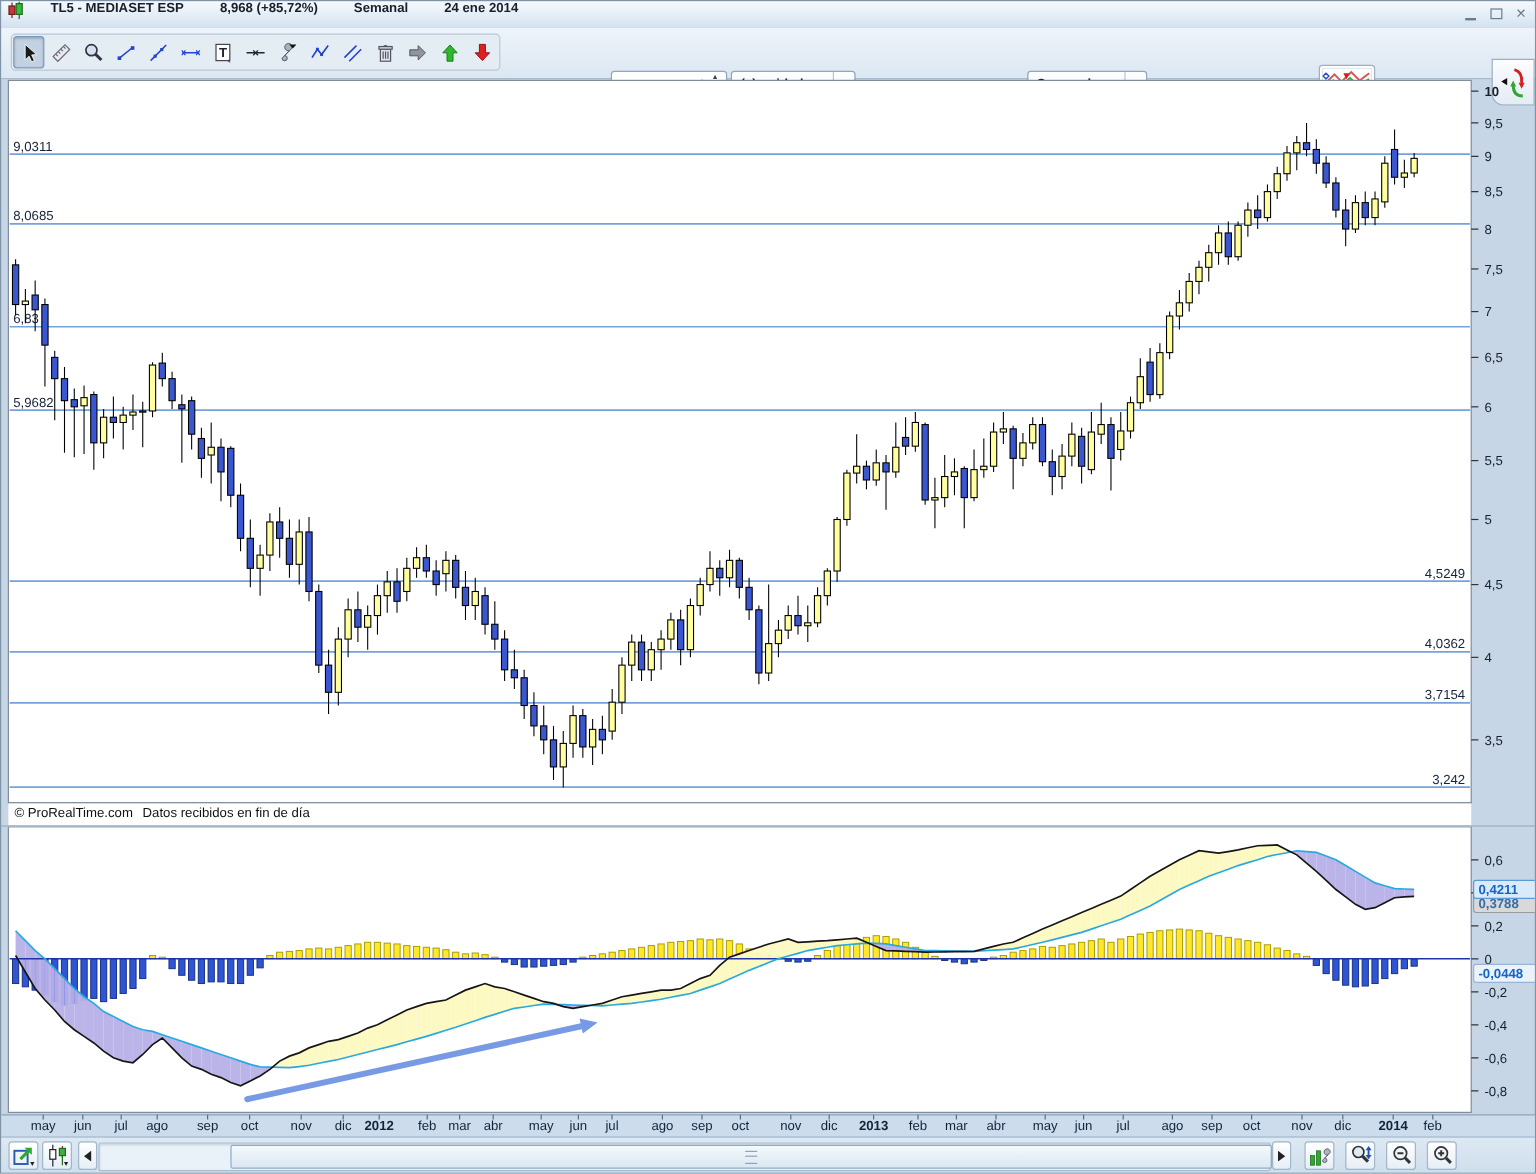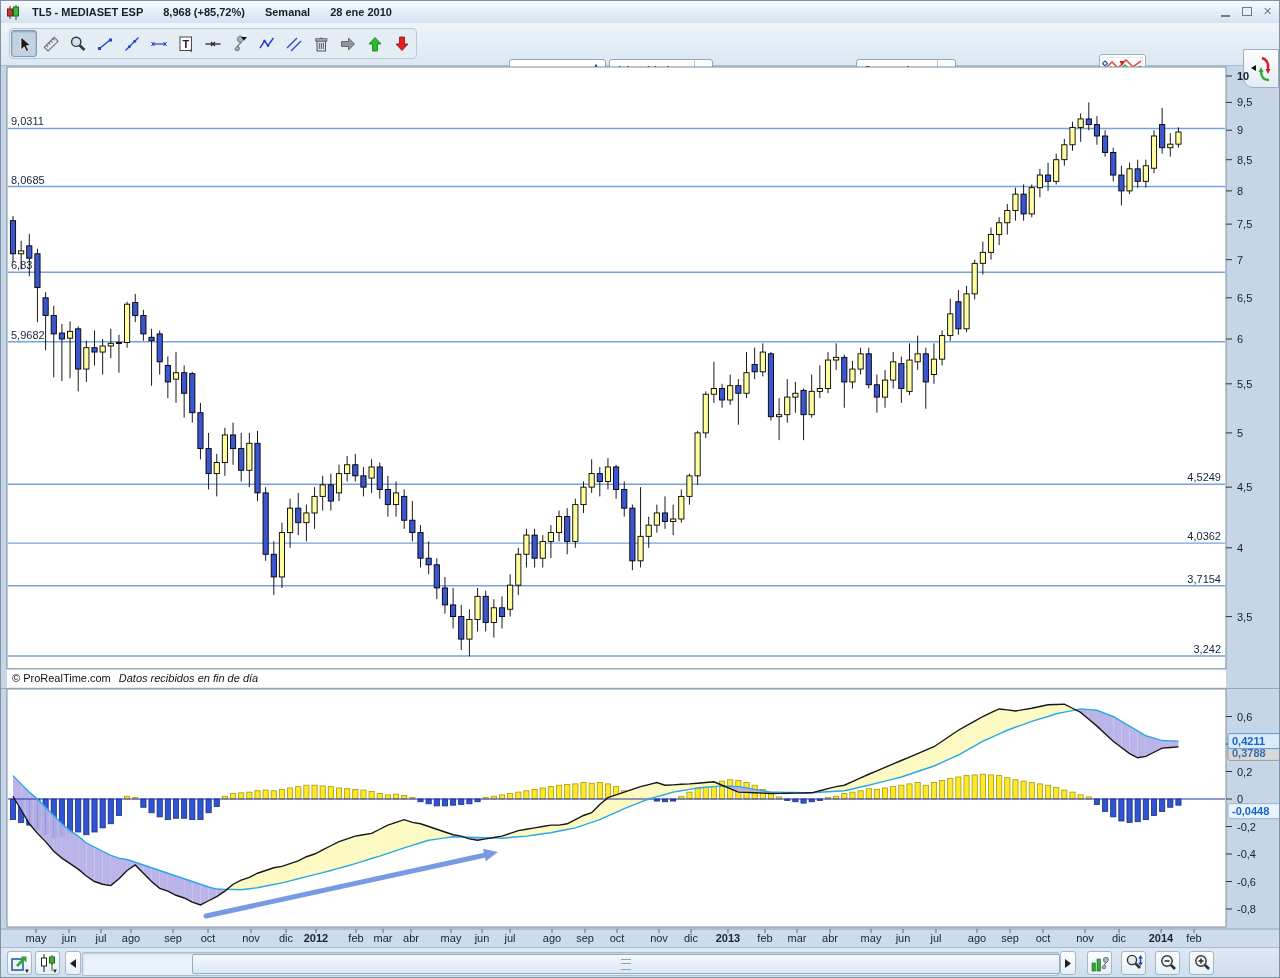--- a/index.html
+++ b/index.html
@@ -1,21 +1,21 @@
 <!DOCTYPE html>
 <html><head>
 <meta charset="utf-8">
 <style>
   html,body{margin:0;padding:0;background:#9fb2c4;}
   #app{position:relative;width:1280px;height:978px;background:#c6d6e6;overflow:hidden;
        font-family:"Liberation Sans",sans-serif;border:1px solid #7f93a6;box-sizing:border-box;}
   
   #titlebar{position:absolute;left:0;top:0;width:1280px;height:22px;
     background:linear-gradient(#f6fafd,#d3e2f0);border-bottom:1px solid #aebfd0;
-    display:flex;align-items:center;gap:6px;}
+    display:flex;gap:16px;}
   #titlebar .ttxt{font-size:11px;font-weight:bold;color:#17202b;margin-right:14px;white-space:nowrap;}
   #app-icon{margin:0 6px 0 5px;}
   #win-controls{position:absolute;right:6px;top:4px;display:flex;gap:6px;}
   .winbtn{width:15px;height:13px;display:flex;align-items:center;justify-content:center;
     color:#6b7c8d;font-size:11px;cursor:default;}
   .winbtn .minbar{width:9px;height:3px;border-bottom:2px solid #6b7c8d;margin-top:5px;}
   .winbtn .rsq{width:8px;height:7px;border:1.5px solid #6b7c8d;}
   
   #toolbar{position:absolute;left:0;top:22px;width:1280px;height:42px;
     background:linear-gradient(#eef4fa,#dbe7f2);border-bottom:1px solid #a9bccd;}
@@ -40,21 +40,21 @@
   #units-dd{left:608px;width:104px;}
   #period-dd{left:855px;width:100px;}
   #chartstyle-btn{position:absolute;left:1098px;top:31px;width:47px;height:29px;background:#fdfdfe;
     border:1px solid #9db0c2;border-radius:3px;display:flex;align-items:center;justify-content:center;padding:0;}
   #refresh-tab{position:absolute;left:1242px;top:26px;width:34px;height:37px;background:linear-gradient(#fcfdfe,#e3ecf4);
     border:1px solid #9db0c2;border-radius:0 0 0 10px;display:flex;align-items:center;justify-content:center;}
   
   #price-svg{position:absolute;left:0;top:64px;}
   #ind-svg{position:absolute;left:0;top:688px;}
   #copyright{position:absolute;left:11px;top:671px;font-size:11px;color:#111;z-index:5;}
-  #copyright .ital{font-style:italic;margin-left:8px;}
+  #copyright .ital{margin-left:8px;}
   
   #scrollstrip{position:absolute;left:0;top:946px;width:1280px;height:30px;
     background:linear-gradient(#dde9f3,#cfdeec);border-top:1px solid #a9bccd;}
   .sbtn{position:absolute;top:3px;width:25px;height:24px;background:linear-gradient(#ffffff,#e6eef6);
     border:1px solid #a3b7ca;border-radius:3px;display:flex;align-items:center;justify-content:center;padding:0;}
   .sbtn .caret{position:absolute;right:1px;bottom:0;font-size:6px;color:#222;}
   #scroll-left,#scroll-right{width:16px;}
   #scroll-track{position:absolute;left:81px;top:4px;width:975px;height:22px;background:#e9f1f9;
     border:1px solid #a8bdd2;border-radius:2px;box-shadow:inset 0 1px 2px rgba(70,90,110,.25);}
   #scroll-thumb{position:absolute;left:109px;top:1px;width:866px;height:18px;background:linear-gradient(#f4f9fd,#dbe7f2);
@@ -72,21 +72,21 @@
   <div id="titlebar">
     <svg id="app-icon" width="14" height="15" viewBox="0 0 14 15">
       <line x1="4" y1="1" x2="4" y2="14" stroke="#7a2020" stroke-width="1"></line>
       <rect x="1.5" y="4" width="5" height="7" fill="#c43a3a" stroke="#6d1f1f"></rect>
       <line x1="10" y1="0" x2="10" y2="15" stroke="#1d6b1d" stroke-width="1"></line>
       <rect x="7.5" y="2" width="5" height="9" fill="#39b839" stroke="#1d6b1d"></rect>
     </svg>
     <span class="ttxt">TL5 - MEDIASET ESP</span>
     <span class="ttxt">8,968 (+85,72%)</span>
     <span class="ttxt">Semanal</span>
-    <span class="ttxt">28 ene 2010</span>
+    <span class="ttxt">24 ene 2014</span>
     <div id="win-controls">
       <div class="winbtn">
           <div class="minbar"></div>
         </div>
       <div class="winbtn">
           <div class="rsq"></div>
         </div>
       <div class="winbtn">✕</div>
     </div>
   </div>

